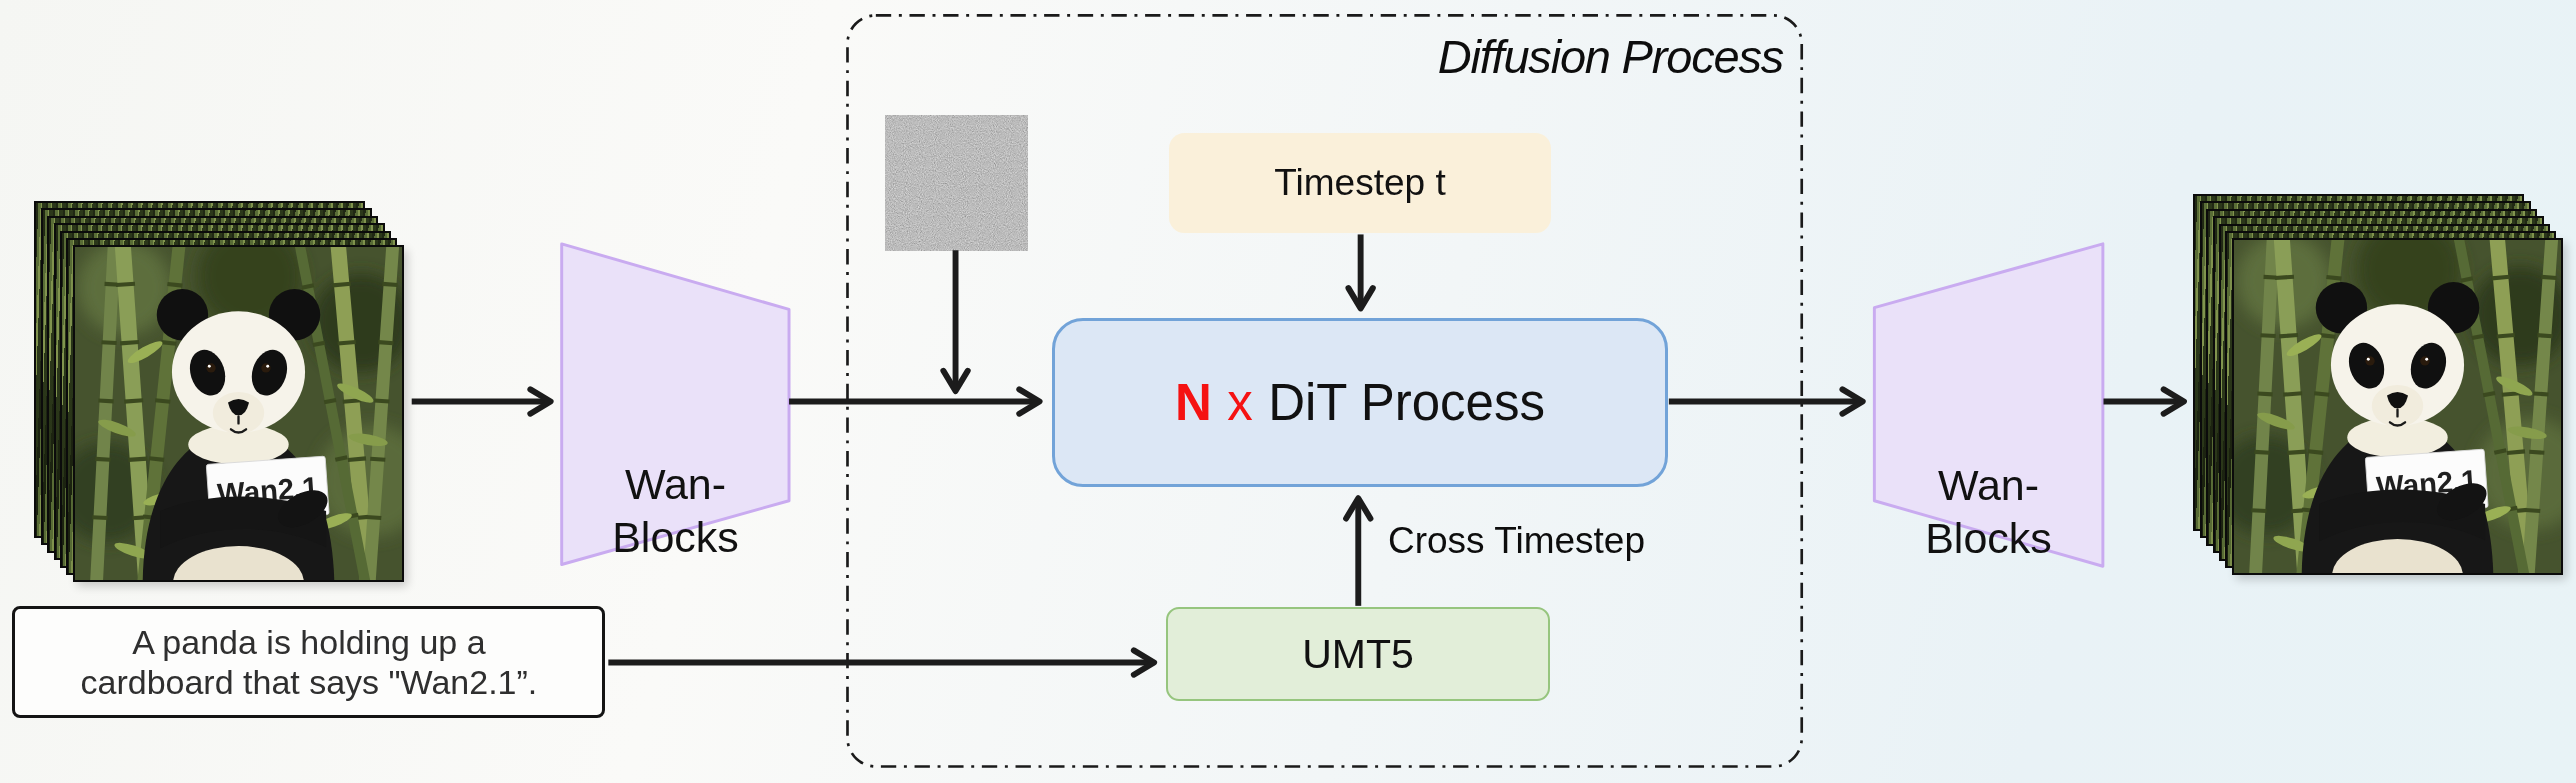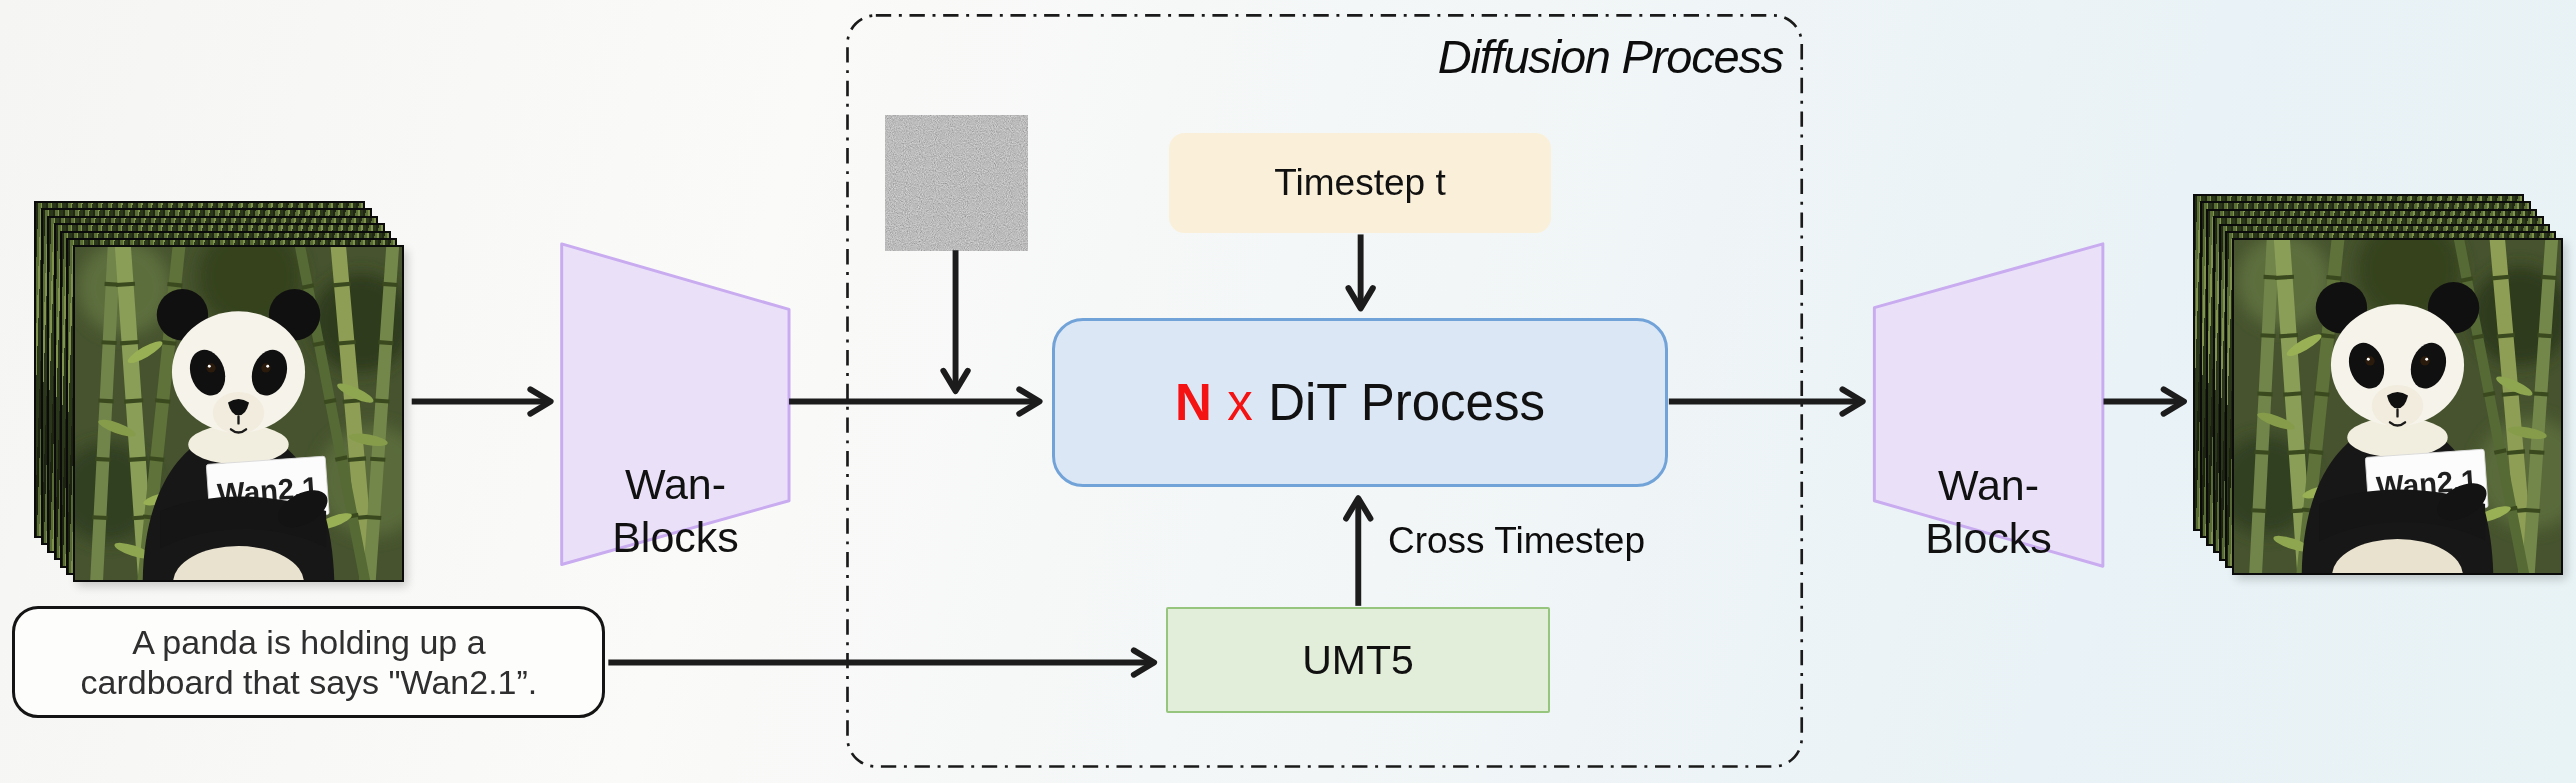--- a/index.html
+++ b/index.html
@@ -20,25 +20,25 @@
   .overlay{position:absolute;z-index:2;display:flex;align-items:center;justify-content:center;text-align:center;color:var(--text-black,#111);}
   .diffusion-title{left:1346px;top:29.5px;width:437px;height:54px;justify-content:flex-end;
     font-size:47px;font-style:italic;letter-spacing:-1.2px;color:#0d0d0d;}
   .timestep-box{left:1169px;top:133px;width:382px;height:100px;border-radius:15.4px;
     background:var(--timestep-fill,#faf0da);font-size:37px;}
   .dit-box{left:1052px;top:318px;width:616px;height:169px;border-radius:31px;
     background:var(--dit-fill,#dce7f5);border:3px solid var(--dit-border,#72a3d8);
     font-size:51px;gap:15.4px;}
   .dit-n{color:var(--accent-red,#f51212);font-weight:bold;}
   .dit-x{color:var(--accent-red,#f51212);}
-  .umt5-box{left:1166px;top:607px;width:384px;height:106px;border-radius:2px;
+  .umt5-box{left:1166px;top:607px;width:384px;height:94px;border-radius:13px;
     background:var(--umt5-fill,#e2eed9);border:2.4px solid var(--umt5-border,#96c57e);font-size:41px;}
   .cross-attention{left:1388px;top:517px;width:331px;height:47px;justify-content:flex-start;
     font-size:37px;color:#0d0d0d;}
-  .prompt-bubble{left:12.4px;top:606px;width:593px;height:112px;border-radius:26px;
+  .prompt-bubble{left:12.4px;top:606px;width:593px;height:112px;border-radius:8px;
     background:var(--bubble-fill,#fdfdfc);border:3.5px solid var(--bubble-border,#141414);
     font-size:34px;line-height:1.18;color:var(--bubble-text,#2f2f2f);flex-direction:column;}
   .vae-label{font-size:43px;line-height:1.25;flex-direction:column;background:none;justify-content:flex-end;}
   .enc-label{left:562px;top:244px;width:227px;height:321px;}
   .dec-label{left:1874px;top:244px;width:229px;height:322px;}
   .stack{position:absolute;width:376px;height:381px;z-index:2;}
   .stack-left{left:34px;top:201px;}
   .stack-right{left:2193px;top:194px;}
   .frame{position:absolute;width:331px;height:337px;border:2.4px solid #0b0b0b;}
   .bf{background:

